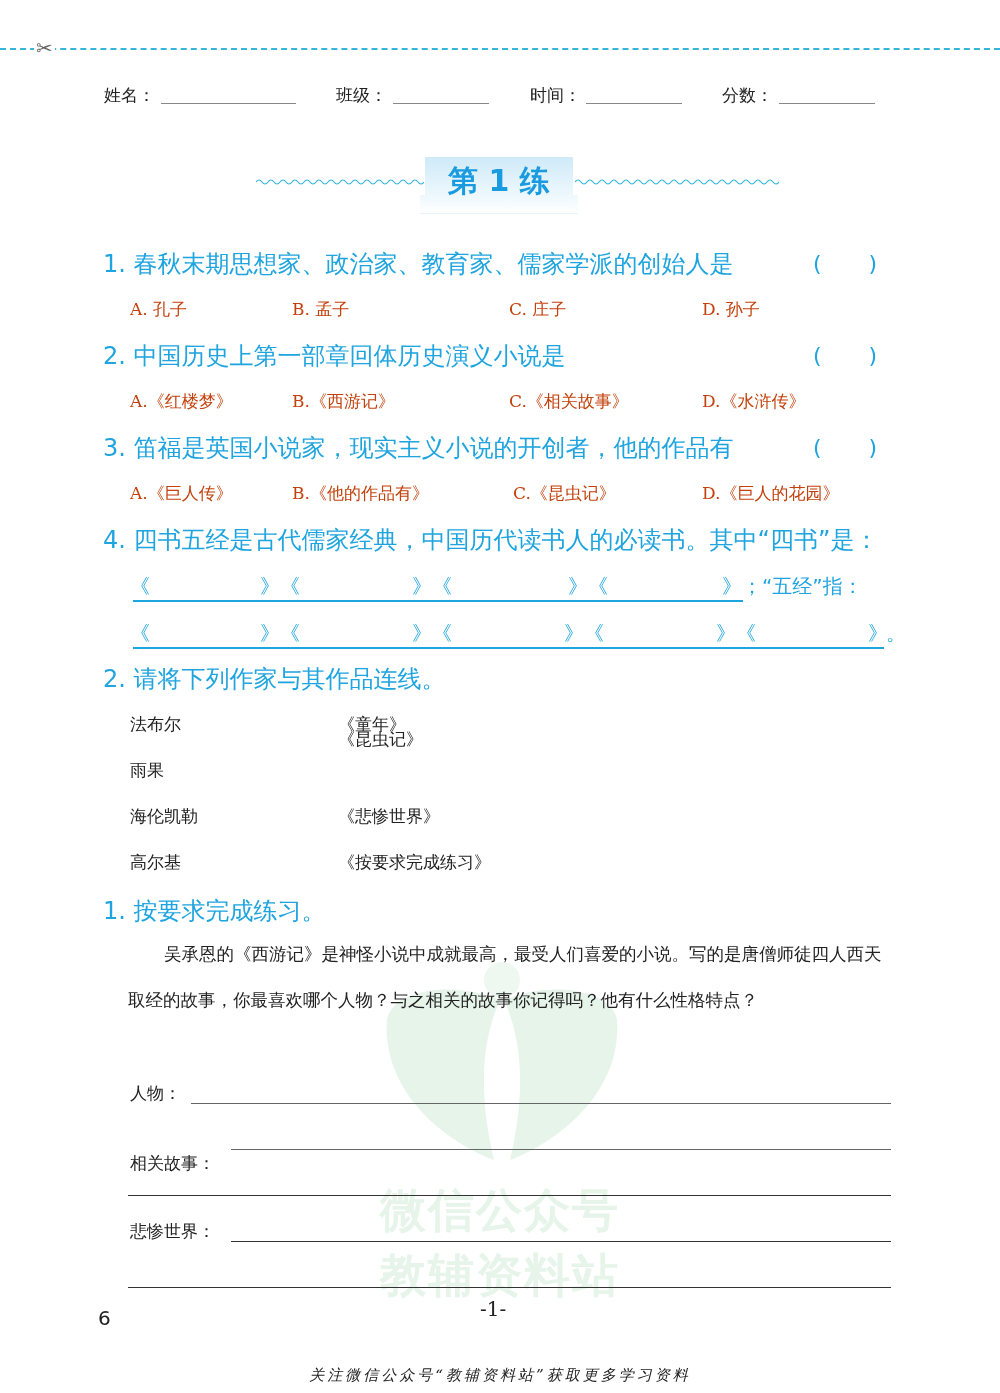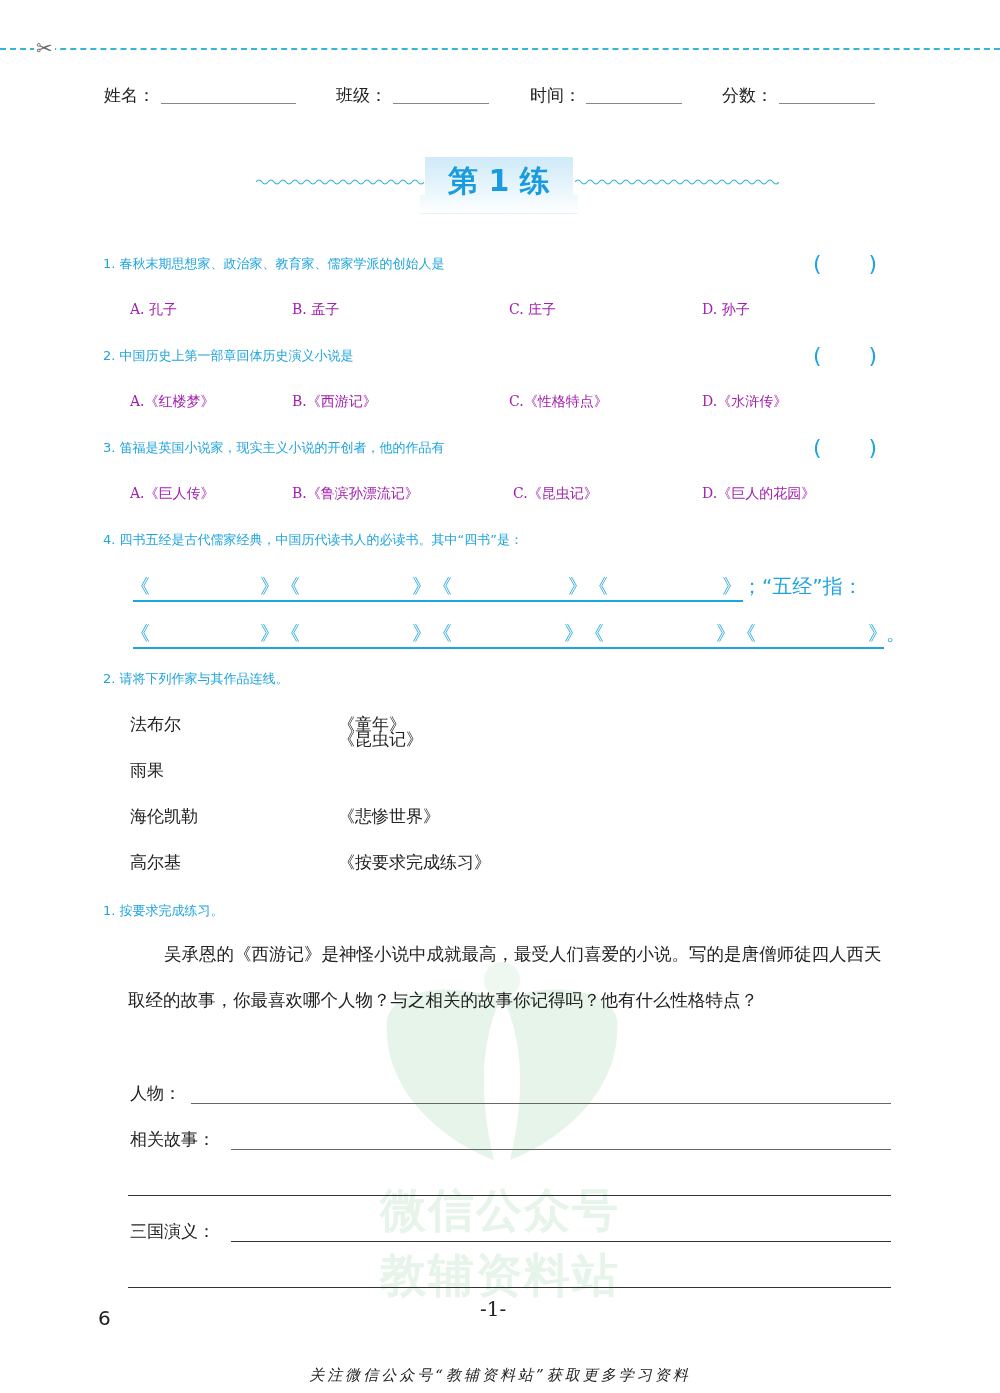--- a/index.html
+++ b/index.html
@@ -10,23 +10,23 @@
   .scissors { left:34px; top:36px; font-size:20px; color:#666; background:#fff; padding:0 2px; line-height:24px; }
   .hdr-label { top:84px; font-size:17px; color:#222; }
   .hdr-line { top:103px; height:0; border-top:1.5px solid #888; }
   .wave { top:178px; height:8px; }
   .title-box { left:425px; top:157px; width:148px; height:44px;
                background:linear-gradient(#cfeaf8,#f2fafe); text-align:center; }
   .title-tab { left:420px; top:195px; width:158px; height:18px;
                background:linear-gradient(#eef8fd,#ffffff); border-bottom:1px solid #e6f3fa; }
   .title-text { left:425px; top:160px; width:148px; text-align:center; font-family:"DejaVu Sans","Liberation Sans",sans-serif;
                 font-weight:bold; font-size:30px; color:#1a9be0; line-height:42px; }
-  .q { left:103px; font-family:"DejaVu Sans","Liberation Sans",sans-serif; font-size:13px; color:#1ea4df; line-height:26px; white-space:nowrap; }
+  .q { left:103px; font-family:"DejaVu Sans","Liberation Sans",sans-serif; font-size:24px; color:#1ea4df; line-height:26px; white-space:nowrap; }
   .paren { font-family:"DejaVu Sans","Liberation Sans",sans-serif; font-size:22px; color:#1ea4df; line-height:26px; }
-  .opt { font-size:14px; color:#a21caf; line-height:22px; white-space:nowrap; }
+  .opt { font-size:17px; color:#c2410c; line-height:22px; white-space:nowrap; }
   .blank-row { left:130px; height:30px; font-family:"DejaVu Sans","Liberation Sans",sans-serif; font-size:20px; color:#1ea4df; }
   .blank-ul { height:0; border-top:2px solid #1ea4df; }
   .match { font-size:17px; color:#222; line-height:22px; white-space:nowrap; }
   .para { left:128px; width:770px; font-size:17.5px; color:#222; line-height:46px; }
   .ans-label { font-size:17px; color:#222; white-space:nowrap; }
   .ans-line { height:0; border-top:1.5px solid #666; }
   .wm-leaf { left:382px; top:960px; width:240px; height:200px; }
   .wm-text { left:380px; font-family:"DejaVu Sans","Liberation Sans",sans-serif; font-weight:bold; font-size:46px; color:#e6f4ea; letter-spacing:2px; white-space:nowrap; }
   .pagenum { left:480px; top:1297px; font-size:20px; color:#222; }
   .side-num { left:98px; top:1306px; font-family:"DejaVu Sans","Liberation Sans",sans-serif; font-size:20px; color:#222; }
@@ -61,27 +61,27 @@
 <div class="abs paren" style="left:813px;top:251px;word-spacing:40px">(        )</div>
 <span class="abs opt" style="left:130px;top:298px">A. 孔子</span>
 <span class="abs opt" style="left:292px;top:298px">B. 孟子</span>
 <span class="abs opt" style="left:509px;top:298px">C. 庄子</span>
 <span class="abs opt" style="left:702px;top:298px">D. 孙子</span>
 
 <div class="abs q" style="top:343px">2. 中国历史上第一部章回体历史演义小说是</div>
 <div class="abs paren" style="left:813px;top:343px;word-spacing:40px">(        )</div>
 <span class="abs opt" style="left:130px;top:390px">A.《红楼梦》</span>
 <span class="abs opt" style="left:292px;top:390px">B.《西游记》</span>
-<span class="abs opt" style="left:509px;top:390px">C.《性格特点》</span>
+<span class="abs opt" style="left:509px;top:390px">C.《相关故事》</span>
 <span class="abs opt" style="left:702px;top:390px">D.《水浒传》</span>
 
 <div class="abs q" style="top:435px">3. 笛福是英国小说家，现实主义小说的开创者，他的作品有</div>
 <div class="abs paren" style="left:813px;top:435px;word-spacing:40px">(        )</div>
 <span class="abs opt" style="left:130px;top:482px">A.《巨人传》</span>
-<span class="abs opt" style="left:292px;top:482px">B.《鲁滨孙漂流记》</span>
+<span class="abs opt" style="left:292px;top:482px">B.《他的作品有》</span>
 <span class="abs opt" style="left:513px;top:482px">C.《昆虫记》</span>
 <span class="abs opt" style="left:702px;top:482px">D.《巨人的花园》</span>
 
 <div class="abs q" style="top:527px">4. 四书五经是古代儒家经典，中国历代读书人的必读书。其中“四书”是：</div>
 
 <div class="abs blank-row" style="top:573px;width:770px">
   <span class="abs" style="left:0">《</span>
   <span class="abs" style="left:130px">》</span>
   <span class="abs" style="left:150px">《</span>
   <span class="abs" style="left:282px">》</span>
@@ -124,22 +124,22 @@
   <ellipse cx="120" cy="20" rx="18" ry="18" fill="#eef8f0"></ellipse>
 </svg>
 <div class="abs wm-text" style="top:1180px">微信公众号</div>
 <div class="abs wm-text" style="top:1245px">教辅资料站</div>
 
 <div class="abs q" style="top:898px">1. 按要求完成练习。</div>
 <div class="abs para" style="top:931px;text-indent:36px">吴承恩的《西游记》是神怪小说中成就最高，最受人们喜爱的小说。写的是唐僧师徒四人西天取经的故事，你最喜欢哪个人物？与之相关的故事你记得吗？他有什么性格特点？</div>
 
 <span class="abs ans-label" style="left:130px;top:1082px">人物：</span>
 <div class="abs ans-line" style="left:191px;top:1103px;width:700px"></div>
-<span class="abs ans-label" style="left:130px;top:1128px">相关故事：</span>
+<span class="abs ans-label" style="left:130px;top:1152px">相关故事：</span>
 <div class="abs ans-line" style="left:231px;top:1149px;width:660px"></div>
 <div class="abs ans-line" style="left:128px;top:1195px;width:763px;border-top-color:#333"></div>
-<span class="abs ans-label" style="left:130px;top:1220px">三国演义：</span>
+<span class="abs ans-label" style="left:130px;top:1220px">悲惨世界：</span>
 <div class="abs ans-line" style="left:231px;top:1241px;width:660px;border-top-color:#333"></div>
 <div class="abs ans-line" style="left:128px;top:1287px;width:763px;border-top-color:#333"></div>
 
 <div class="abs pagenum">-1-</div>
 <div class="abs side-num">6</div>
 <div class="abs footer">关注微信公众号“教辅资料站”获取更多学习资料</div>
 
 </body></html>

